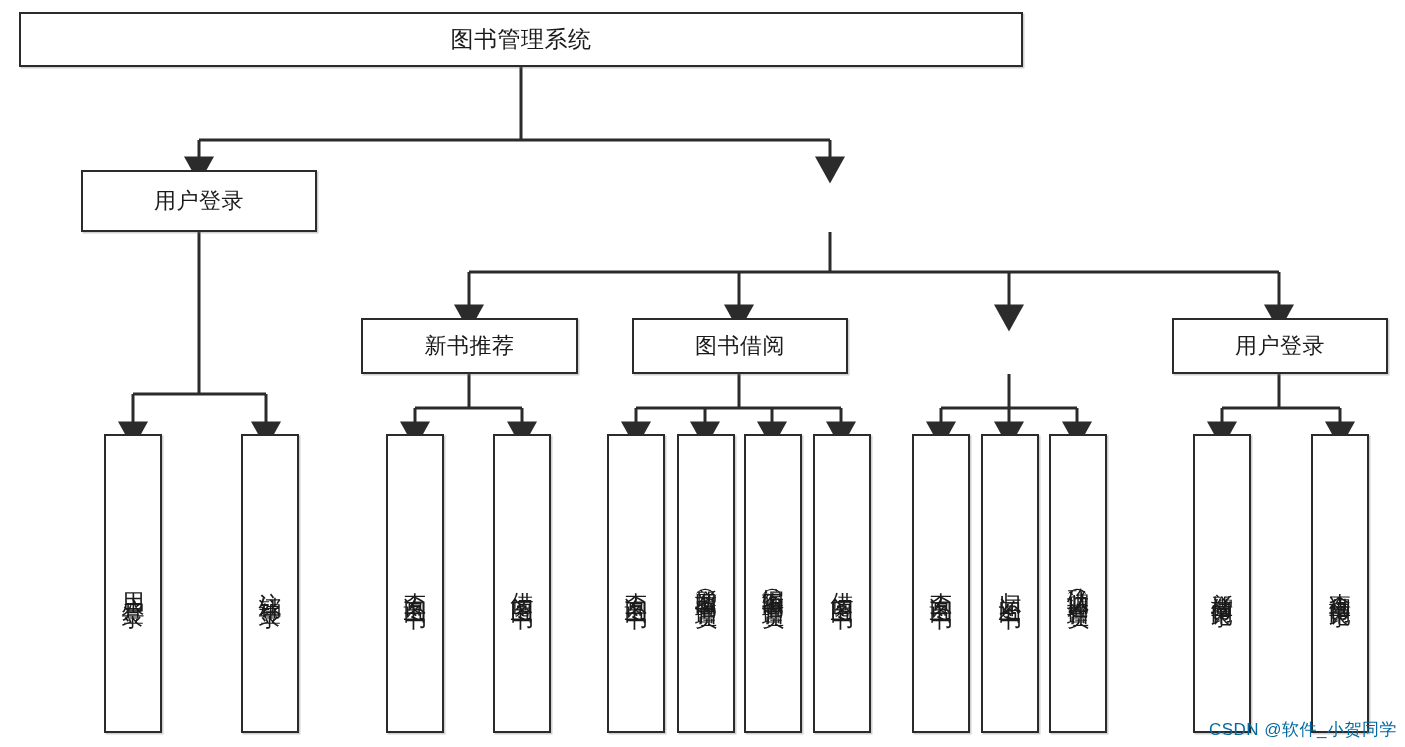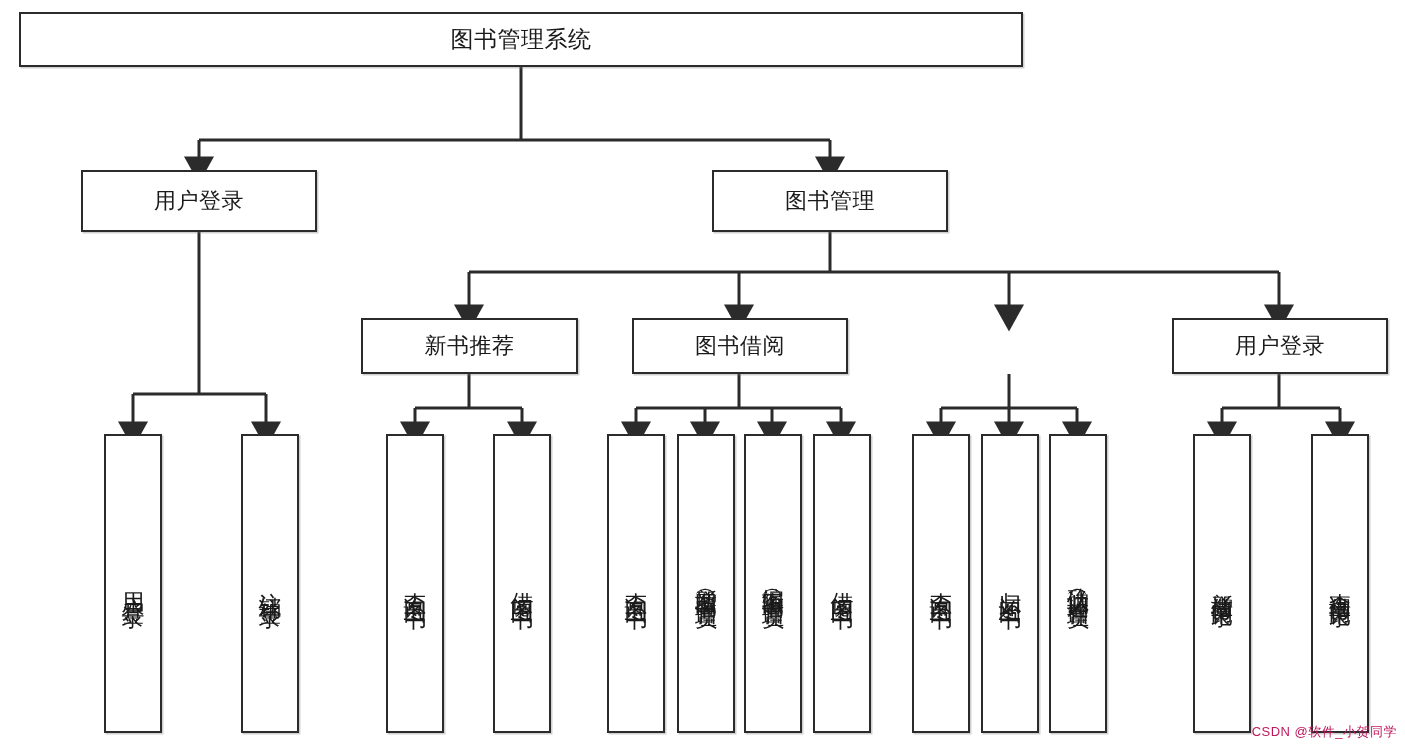--- a/index.html
+++ b/index.html
@@ -63,22 +63,22 @@
     transform: none;
   }
   .node.vert.tall .label {
     font-size: 22px;
     letter-spacing: 3px;
   }
   .watermark {
     position: absolute;
     right: 8px;
     bottom: 6px;
-    font-size: 13px;
-    color: #be185d;
+    font-size: 17px;
+    color: #0369a1;
     white-space: nowrap;
     letter-spacing: 0.5px;
   }
 </style>
 </head>
 <body>
 
 <div id="canvas">
 
   <svg class="edges" viewBox="0 0 1405 747" xmlns="http://www.w3.org/2000/svg">
@@ -131,23 +131,20 @@
     </g>
   </svg>
 
   <div class="node horiz root" style="left:19px; top:12px; width:1004px; height:55px;">
     <span class="label">图书管理系统</span>
   </div>
 
   <div class="node horiz" style="left:81px; top:170px; width:236px; height:62px;">
     <span class="label">用户登录</span>
   </div>
-  <div class="node horiz" style="left:712px; top:170px; width:236px; height:62px;">
-    <span class="label">图书管理</span>
-  </div>
 
   <div class="node horiz" style="left:632px; top:318px; width:216px; height:56px;">
     <span class="label">图书借阅</span>
   </div>
   <div class="node horiz" style="left:361px; top:318px; width:217px; height:56px;">
     <span class="label">新书推荐</span>
   </div>
   <div class="node horiz" style="left:1172px; top:318px; width:216px; height:56px;">
     <span class="label">用户登录</span>
   </div>

